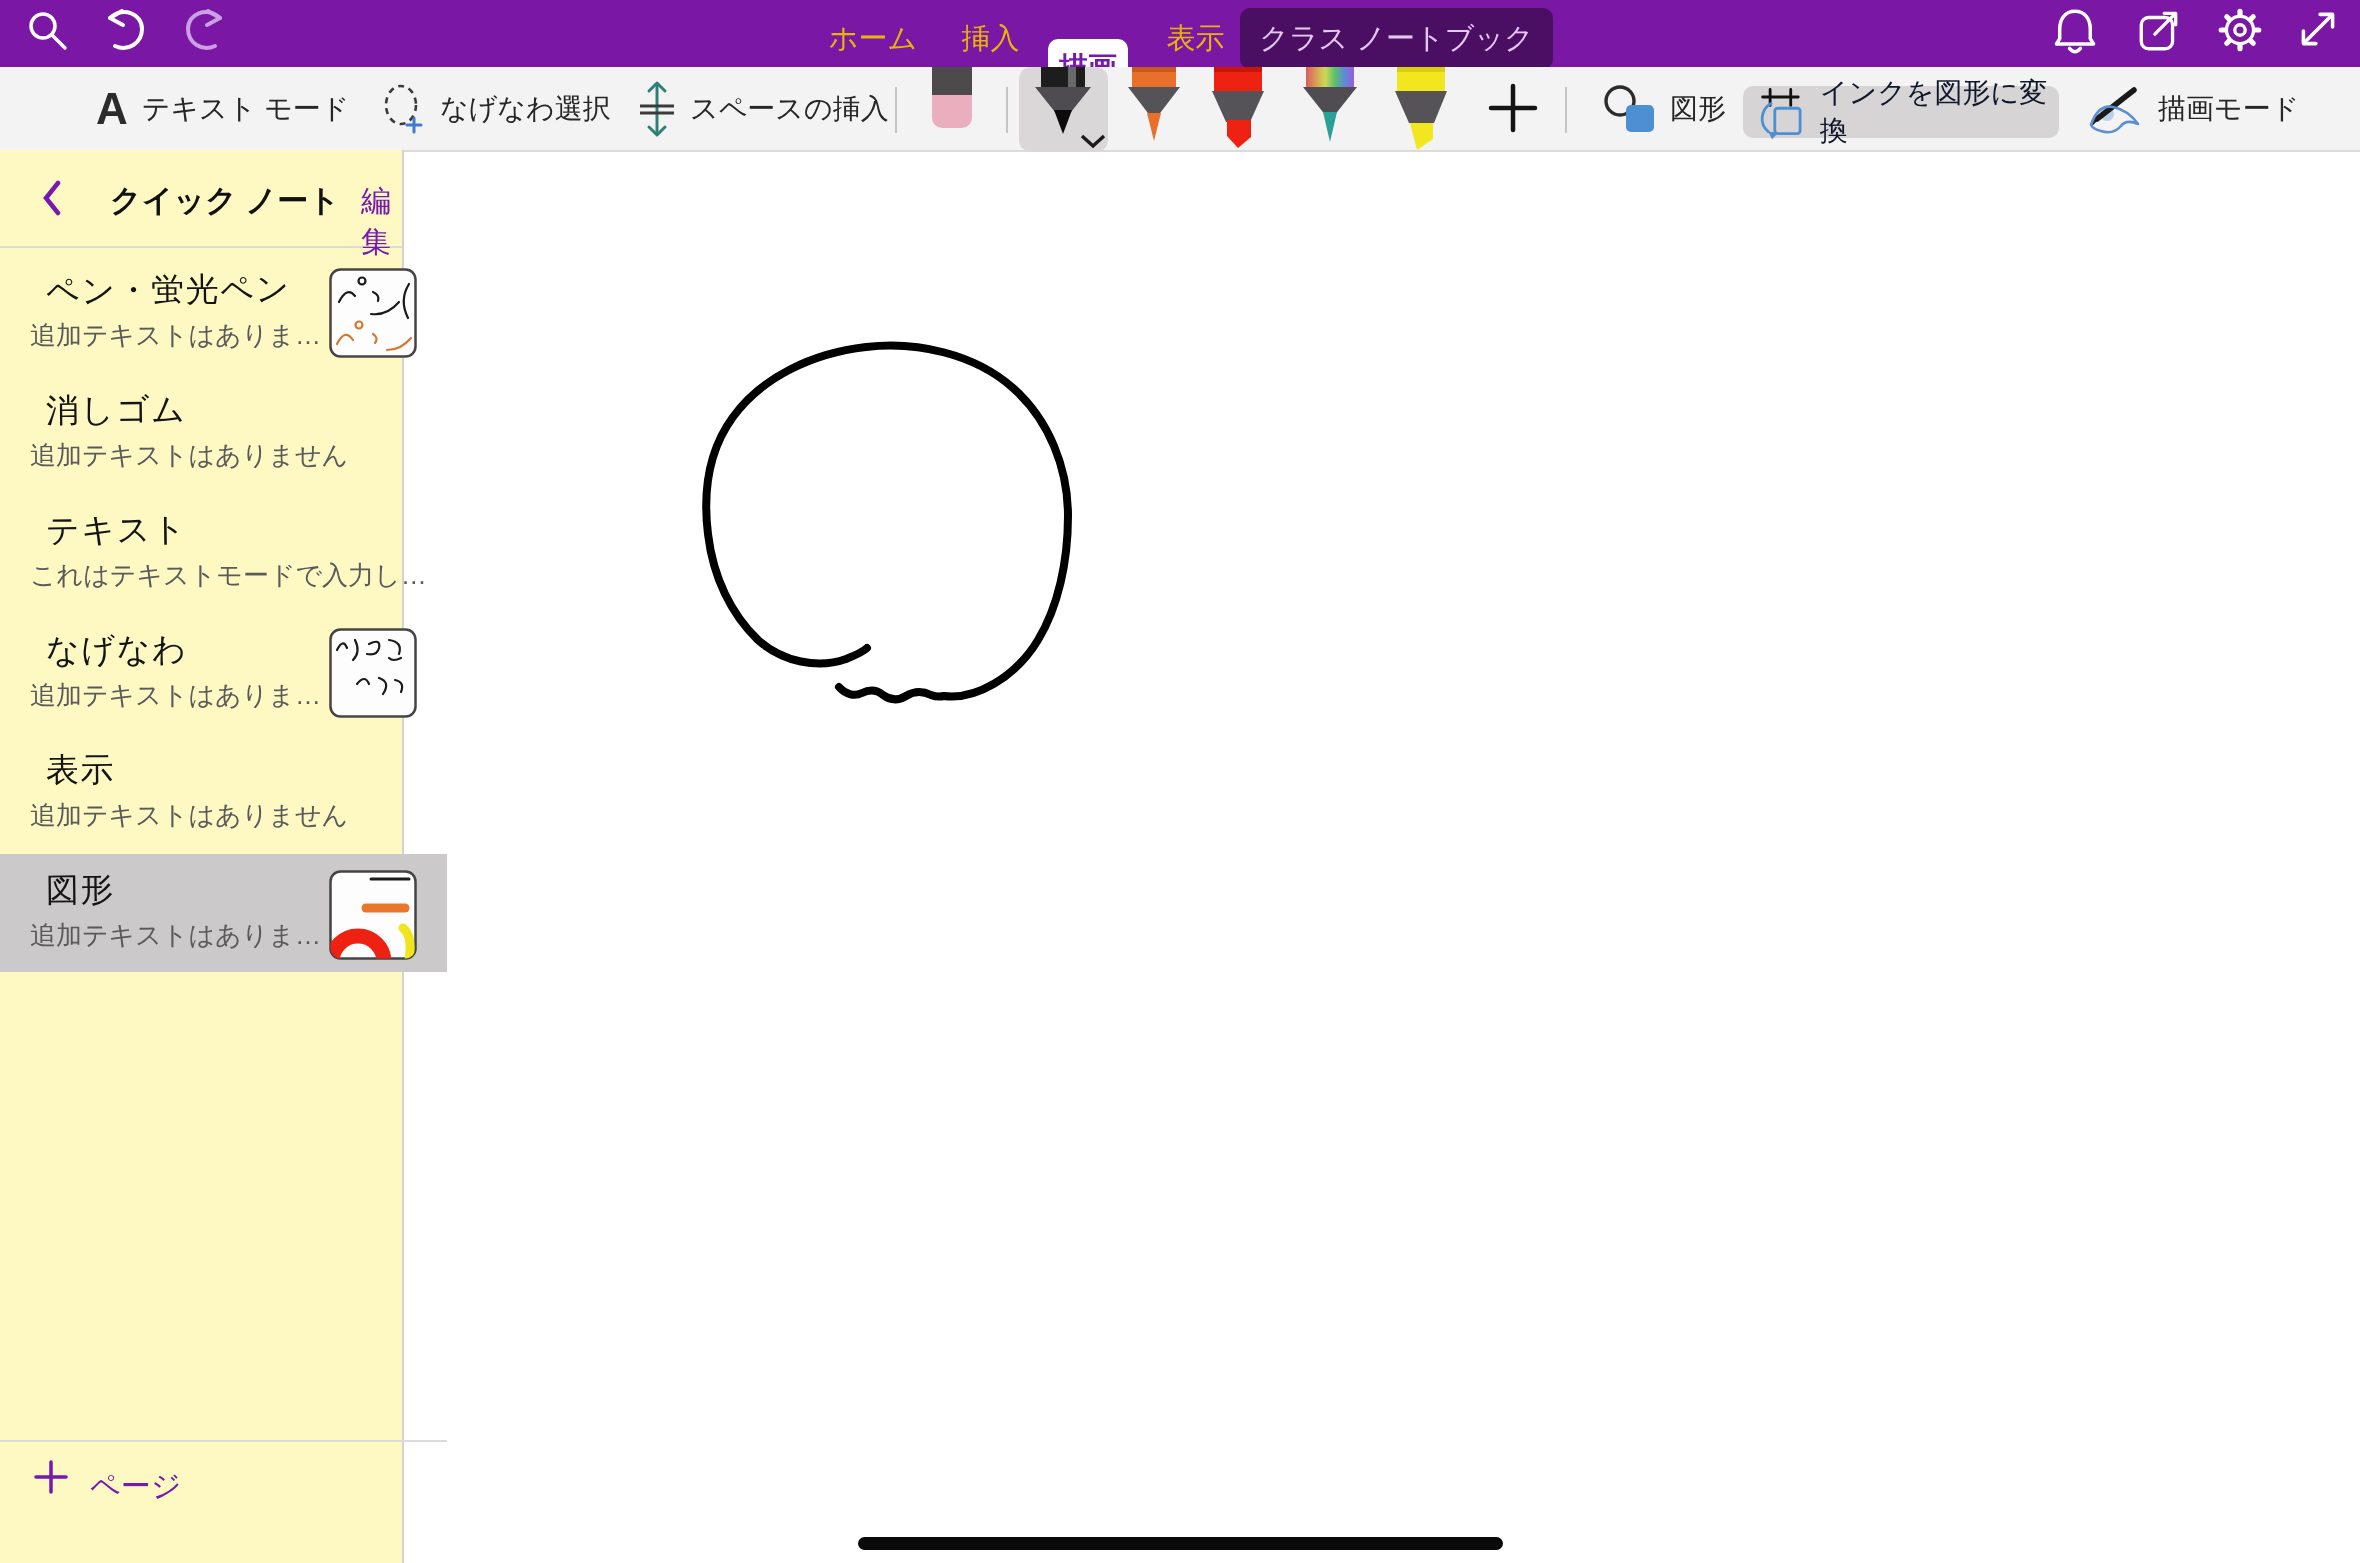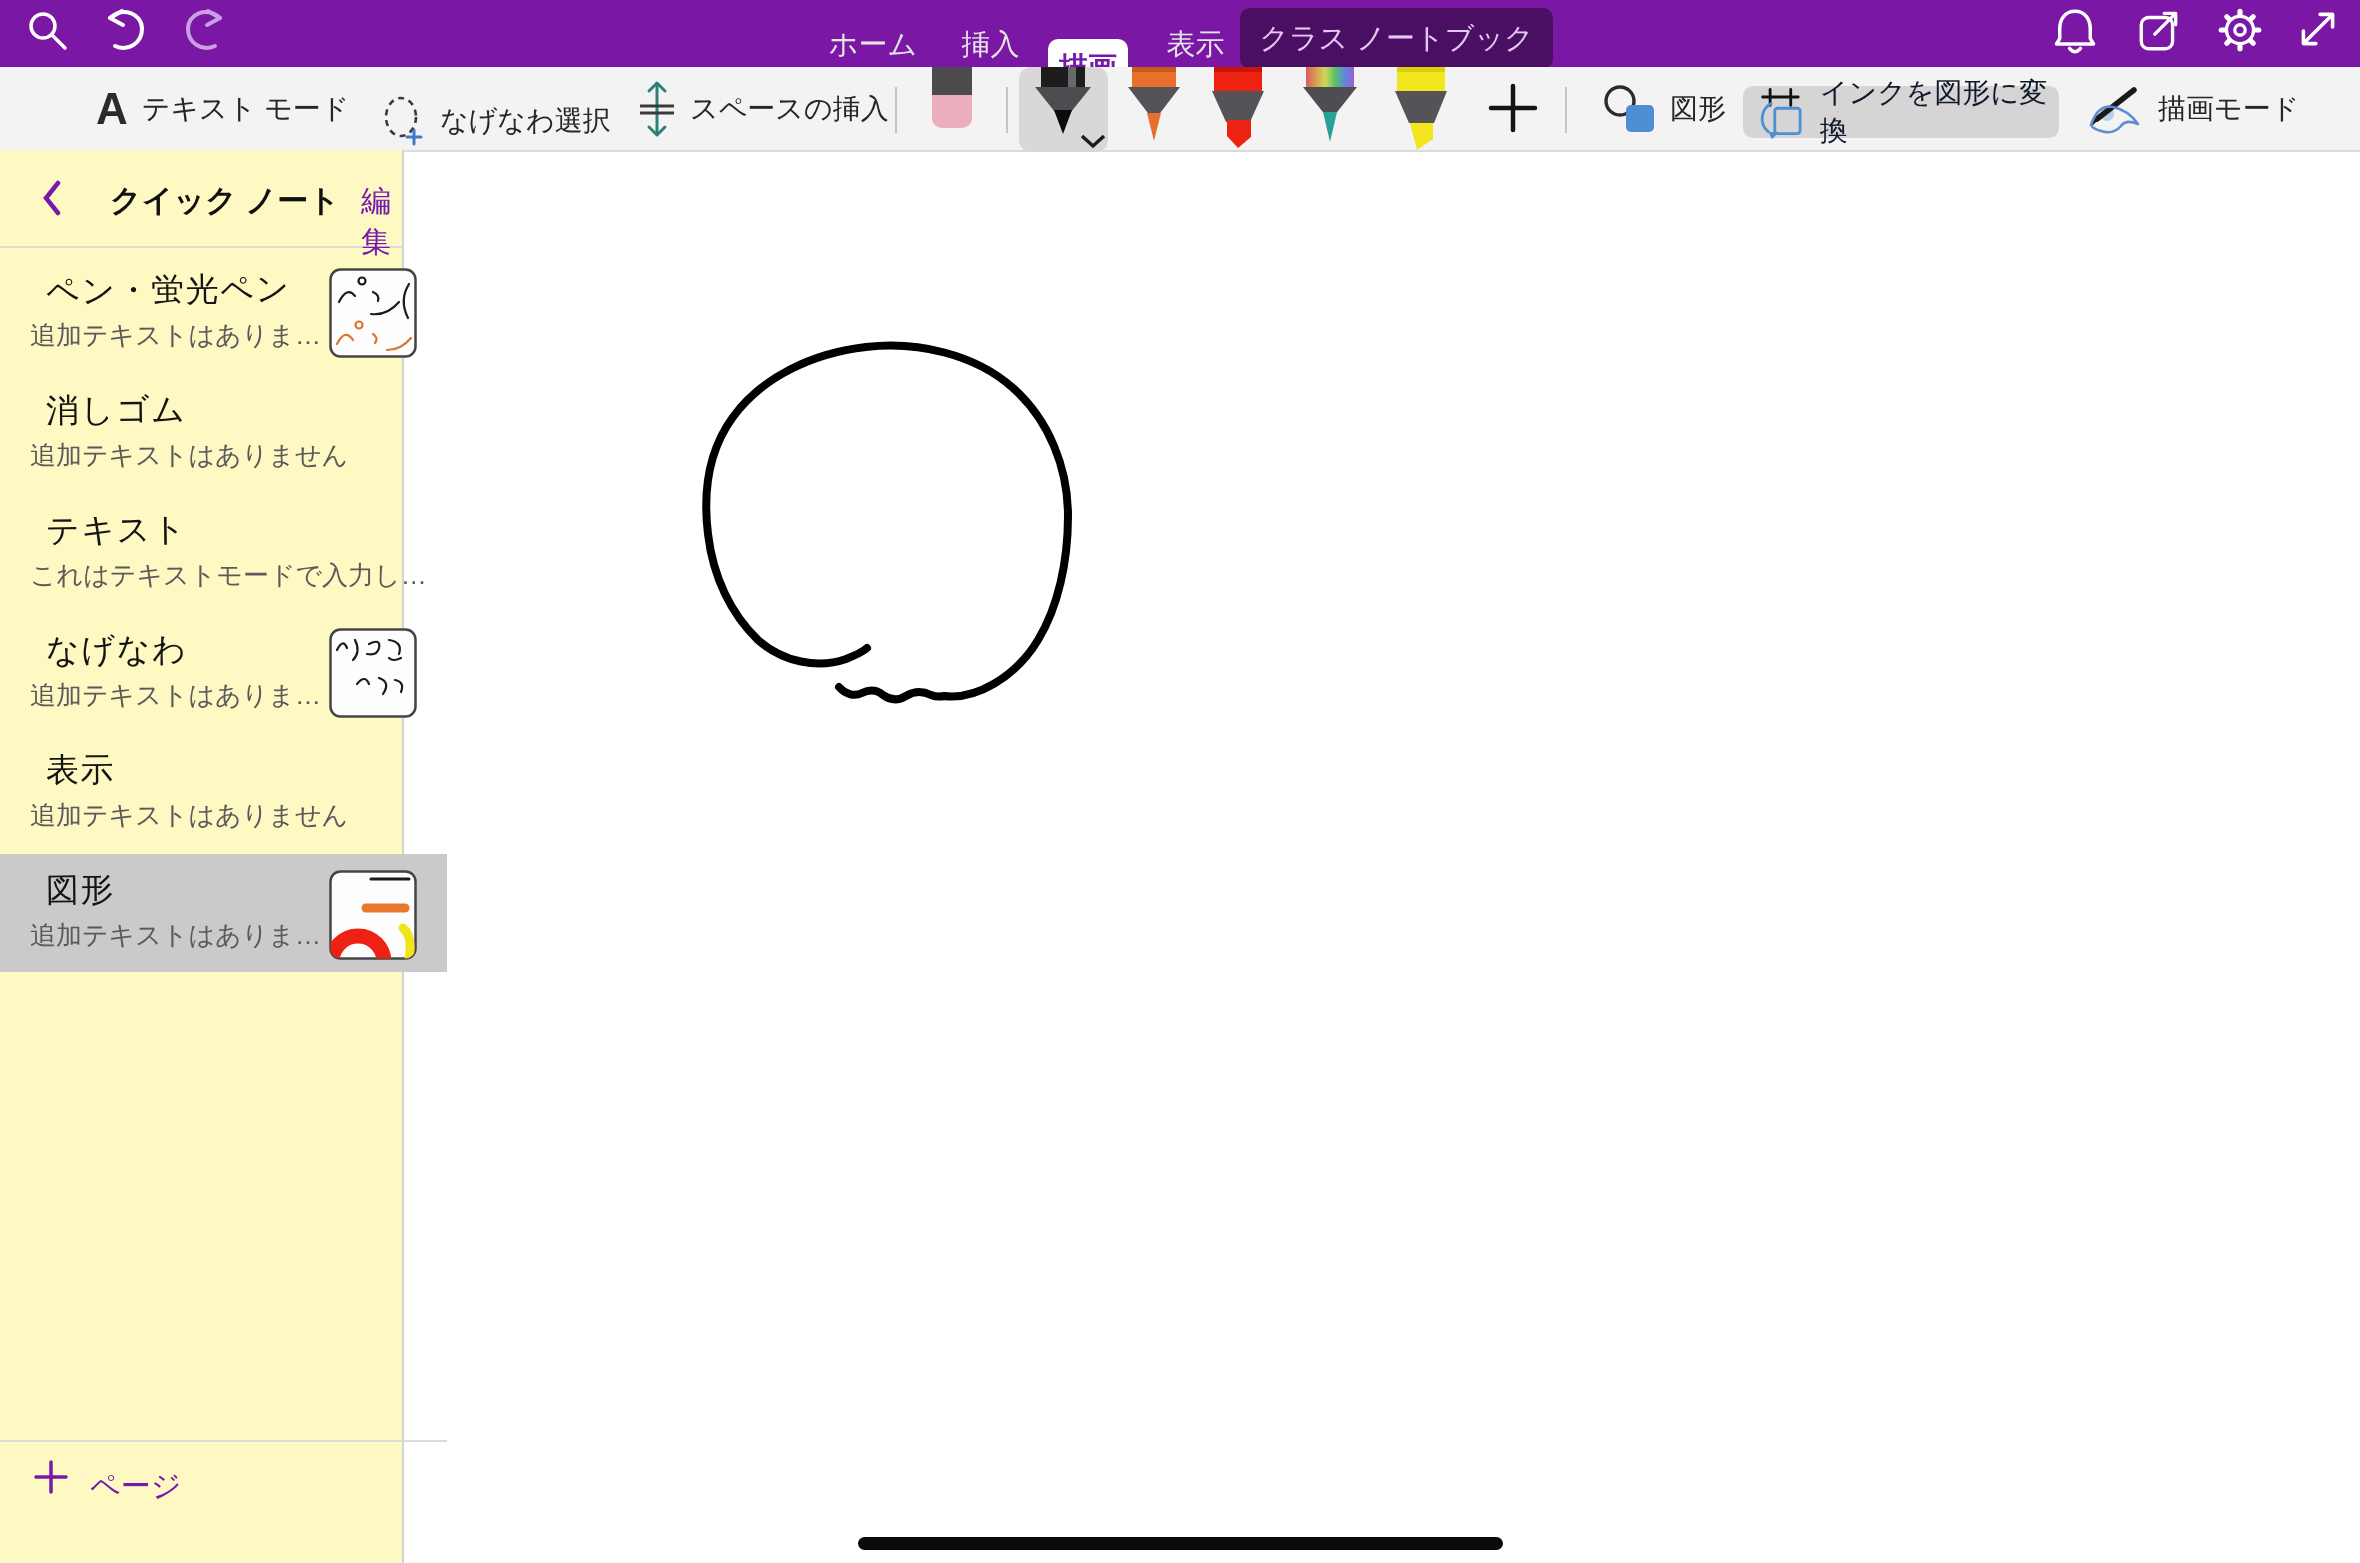--- a/index.html
+++ b/index.html
@@ -2,22 +2,22 @@
 <html><head>
 <meta charset="utf-8">
 <style>
   html,body{margin:0;padding:0;background:#e8e8e8;}
   .app{position:relative;width:2360px;height:1563px;background:#ffffff;overflow:hidden;
        font-family:"Liberation Sans","DejaVu Sans",sans-serif;color:#1c1c1c;}
 
   
   .topbar{position:absolute;left:0;top:0;width:2360px;height:67px;background:#7A17A5;}
   .topbar svg{position:absolute;}
-  .tab{position:absolute;top:8px;height:74px;display:flex;align-items:center;justify-content:center;
-       color:#e5e5e5;font-size:29px;white-space:nowrap;}
+  .tab{position:absolute;top:2px;height:74px;display:flex;align-items:center;justify-content:center;
+       color:#eab308;font-size:29px;white-space:nowrap;}
   .tab-active{top:11px;height:58px;background:#ffffff;border-radius:10px;color:#7719AA;font-weight:600;margin-top:28px;}
   .tab-class{top:8px;height:61px;background:#4A0E63;border-radius:10px;color:#E3C8F0;}
 
   
   .toolbar{position:absolute;left:0;top:67px;width:2360px;height:83px;background:#F4F3F3;
            border-bottom:2px solid #DCDBDB;}
   .tool{position:absolute;top:0;height:83px;display:flex;align-items:center;gap:14px;
         font-size:28px;color:#262626;white-space:nowrap;}
   .a-icon{font-size:44px;font-weight:bold;color:#2b2b2b;line-height:1;}
   .vdiv{position:absolute;top:20px;width:2px;height:46px;background:#C6C5C5;}
@@ -97,21 +97,21 @@
       <path d="M25 9 L37 9 L37 21" fill="none" stroke="#fff" stroke-width="3.4" stroke-linecap="round" stroke-linejoin="round"></path>
       <path d="M9 25 L9 37 L21 37" fill="none" stroke="#fff" stroke-width="3.4" stroke-linecap="round" stroke-linejoin="round"></path>
     </svg>
   </header>
 
   <div class="toolbar">
     <div class="tool" style="left:96px;">
       <span class="a-icon">A</span>
       <span>テキスト モード</span>
     </div>
-    <div class="tool" style="left:382px;margin-top:12px;">
+    <div class="tool" style="left:382px;">
       <svg width="44" height="54" viewBox="0 0 44 54">
         <ellipse cx="19" cy="23" rx="15" ry="19" fill="none" stroke="#3a3a3a" stroke-width="2.6" stroke-dasharray="6 5"></ellipse>
         <path d="M25 43 H39 M32 36 V50" stroke="#3E7CC7" stroke-width="3" stroke-linecap="round"></path>
       </svg>
       <span>なげなわ選択</span>
     </div>
     <div class="tool" style="left:638px;">
       <svg width="38" height="58" viewBox="0 0 38 58">
         <path d="M19 3 V55" stroke="#2E8077" stroke-width="3" fill="none"></path>
         <path d="M11 11 L19 3 L27 11" stroke="#2E8077" stroke-width="3" fill="none" stroke-linecap="round" stroke-linejoin="round"></path>

